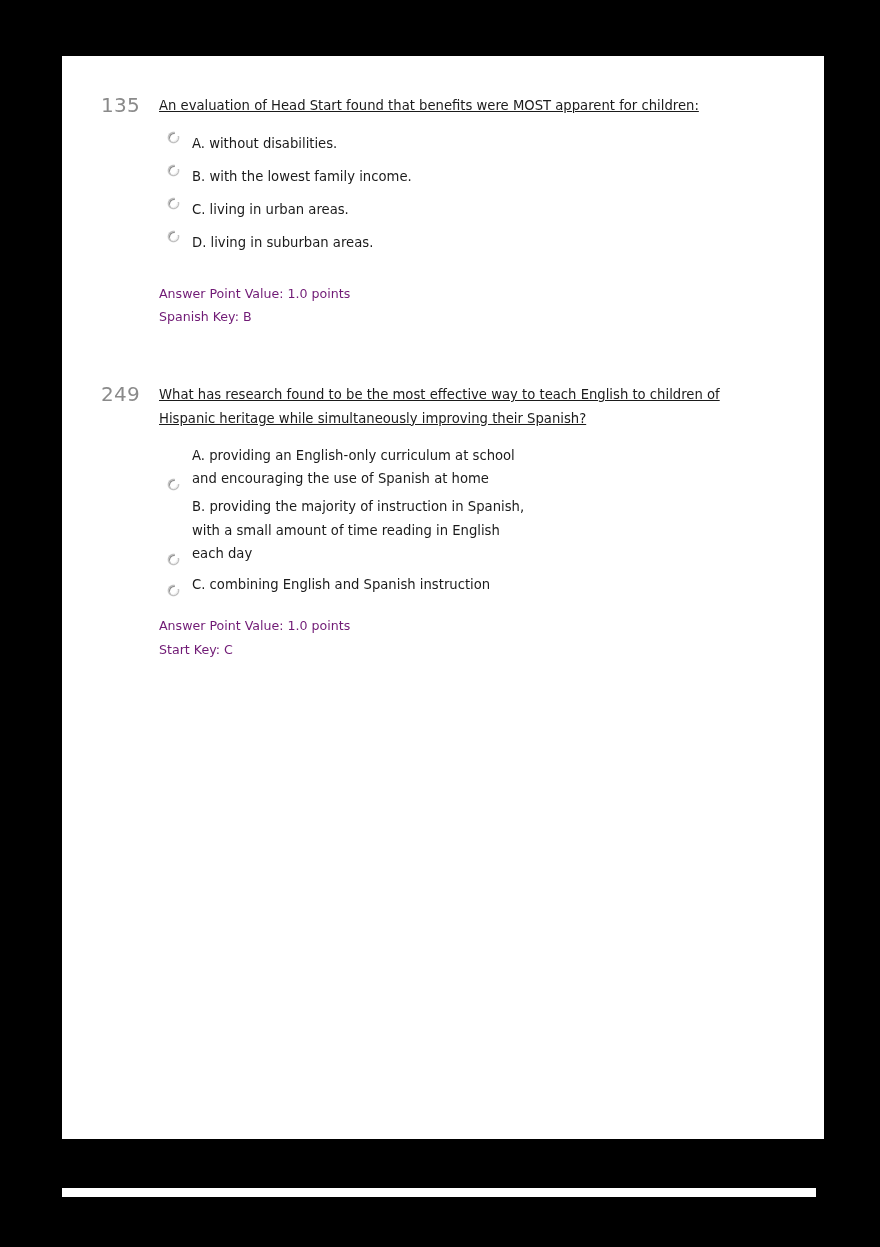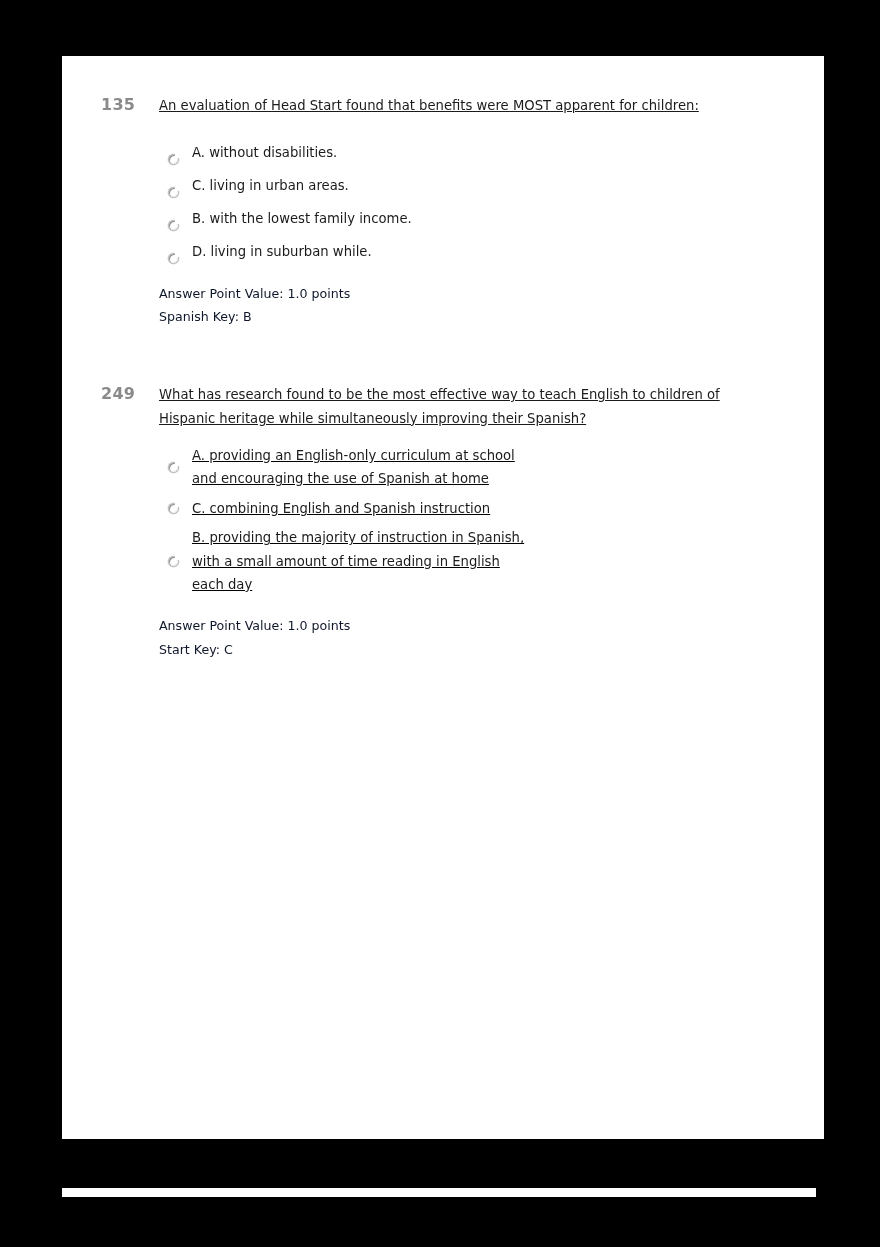--- a/index.html
+++ b/index.html
@@ -39,25 +39,25 @@
     position:absolute;
     left:0; top:0;
     width:762px;
   }
 
   .q-number {
     position:absolute;
     left:39px;
     width:60px;
     text-align:left;
-    font-size:16px;
+    font-size:20px;
     line-height:22px;
     color:#8a8a8a;
     letter-spacing:0.3px;
-    font-weight:700;
+    font-weight:400;
   }
 
   .q-body {
     position:absolute;
     left:97px;
     width:640px;
   }
 
   .q-stem {
     font-size:13.2px;
@@ -69,25 +69,25 @@
 
   
   .options {
     margin-top:14px;
     position:relative;
   }
 
   .option-row {
     position:relative;
     display:flex;
-    align-items:flex-end;
+    align-items:flex-start;
     min-height:26px;
   }
 
-  .option-row.narrow { align-items:center;text-decoration:underline; }
+  .option-row.narrow { align-items:flex-end; }
 
   .radio-cell {
     flex:0 0 auto;
     width:26px;
     display:flex;
     align-items:center;
     justify-content:flex-start;
     padding-left:9px;
   }
 
@@ -126,21 +126,21 @@
 
   
   .opts-narrow .option-text { width:348px; }
   .opts-narrow .option-row  { margin-bottom:5px; }
 
   
   .answer-meta {
     margin-top:18px;
     font-size:12.6px;
     line-height:23.5px;
-    color:#0f172a;
+    color:#701a75;
   }
   .answer-meta div { white-space:nowrap; }
 </style>
 </head>
 <body>
 
 <div id="canvas">
 
   <div class="page-sheet">
 
@@ -156,35 +156,35 @@
             <span class="radio-cell">
               <span class="radio"></span>
             </span>
             <span class="option-text">A. without disabilities.</span>
           </div>
 
           <div class="option-row">
             <span class="radio-cell">
               <span class="radio"></span>
             </span>
+            <span class="option-text">B. with the lowest family income.</span>
+          </div>
+
+          <div class="option-row">
+            <span class="radio-cell">
+              <span class="radio"></span>
+            </span>
             <span class="option-text">C. living in urban areas.</span>
           </div>
 
           <div class="option-row">
             <span class="radio-cell">
               <span class="radio"></span>
             </span>
-            <span class="option-text">B. with the lowest family income.</span>
-          </div>
-
-          <div class="option-row">
-            <span class="radio-cell">
-              <span class="radio"></span>
-            </span>
-            <span class="option-text">D. living in suburban while.</span>
+            <span class="option-text">D. living in suburban areas.</span>
           </div>
 
         </div>
 
         <div class="answer-meta">
           <div>Answer Point Value: 1.0 points</div>
           <div>Spanish Key: B</div>
         </div>
       </div>
     </div>
@@ -201,28 +201,28 @@
             <span class="radio-cell">
               <span class="radio"></span>
             </span>
             <span class="option-text">A. providing an English-only curriculum at school and encouraging the use of Spanish at home</span>
           </div>
 
           <div class="option-row narrow">
             <span class="radio-cell">
               <span class="radio"></span>
             </span>
+            <span class="option-text">B. providing the majority of instruction in Spanish, with a small amount of time reading in English each day</span>
+          </div>
+
+          <div class="option-row narrow">
+            <span class="radio-cell">
+              <span class="radio"></span>
+            </span>
             <span class="option-text">C. combining English and Spanish instruction</span>
-          </div>
-
-          <div class="option-row narrow">
-            <span class="radio-cell">
-              <span class="radio"></span>
-            </span>
-            <span class="option-text">B. providing the majority of instruction in Spanish, with a small amount of time reading in English each day</span>
           </div>
 
 
         </div>
 
         <div class="answer-meta">
           <div>Answer Point Value: 1.0 points</div>
           <div>Start Key: C</div>
         </div>
       </div>

